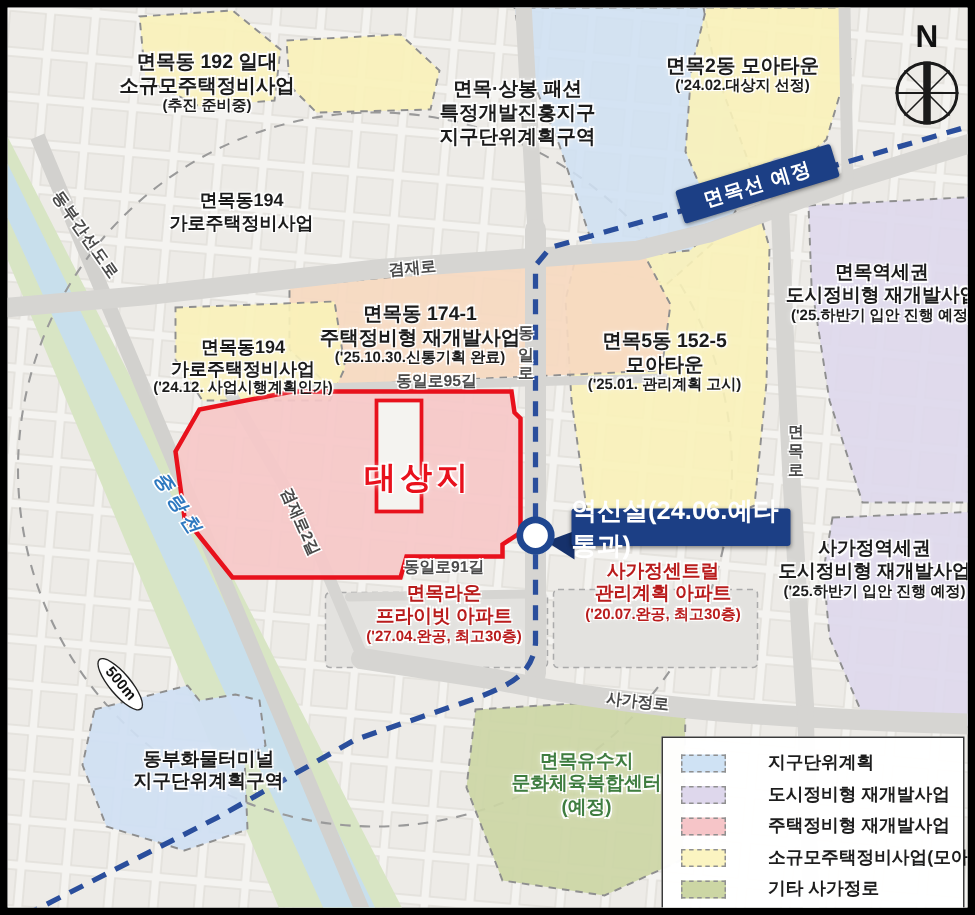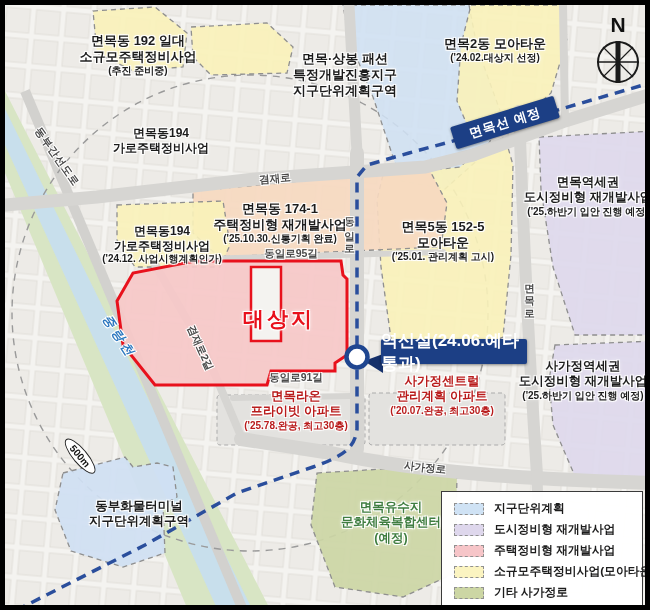--- a/index.html
+++ b/index.html
@@ -39,21 +39,21 @@
   }
   .north{
     position:absolute;z-index:6;transform:translate(-50%,-50%);
     font-size:21px;font-weight:800;color:#111;
   }
   .legend{
     position:absolute;left:436px;top:486px;width:202px;z-index:7;box-sizing:border-box;
     background:rgba(255,255,255,.97);border:1.6px solid #3a3a3a;padding:9px 10px 8px 12px;
     display:flex;flex-direction:column;gap:5px;
   }
-  .legrow{display:flex;align-items:center;gap:10px;}
+  .legrow{display:flex;align-items:center;gap:28px;}
   .sw{width:30px;height:12px;border:1.2px dashed #909090;box-sizing:border-box;flex:0 0 auto;}
   .legtxt{font-size:11.8px;font-weight:700;color:#1d1d1d;white-space:nowrap;}
 </style>
 </head>
 <body>
 
 <div id="stage">
 
   <svg id="basesvg" width="650" height="610" viewBox="0 0 650 610">
     <defs>
@@ -169,21 +169,21 @@
     <span class="sub">('25.하반기 입안 진행 예정)</span>
   </div>
 
   <div class="lbl target-lbl" style="left:268px;top:314px">
     <span>대상지</span>
   </div>
 
   <div class="lbl f125 gray" style="left:291px;top:405px">
     <span>면목라온</span>
     <span>프라이빗 아파트</span>
-    <span class="sub">('25.78.완공, 최고30층)</span>
+    <span class="sub">('27.04.완공, 최고30층)</span>
   </div>
 
   <div class="lbl f125 gray" style="left:437px;top:390px">
     <span>사가정센트럴</span>
     <span>관리계획 아파트</span>
     <span class="sub">('20.07.완공, 최고30층)</span>
   </div>
 
   <div class="lbl f125 green" style="left:386px;top:518px">
     <span>면목유수지</span>

